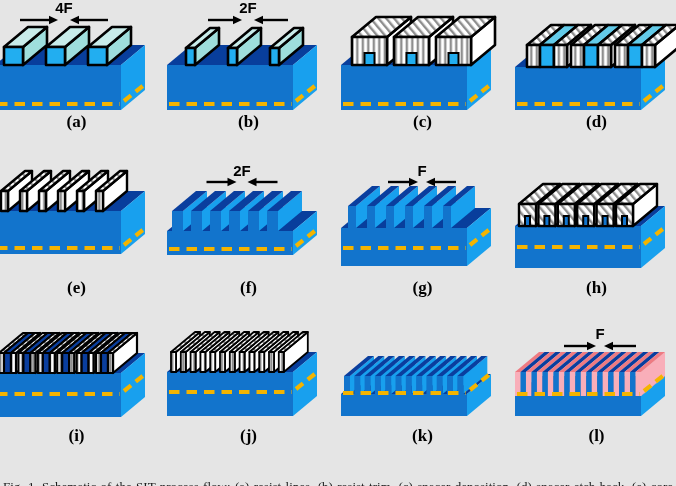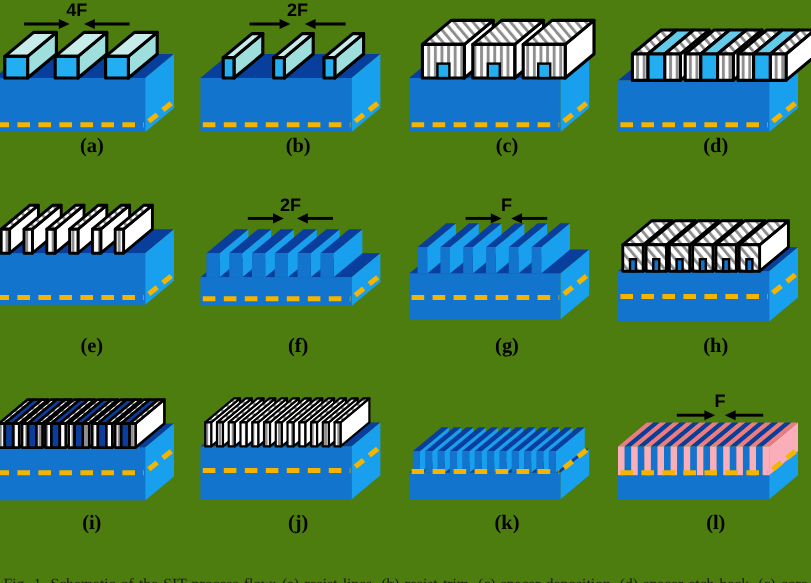--- a/index.html
+++ b/index.html
@@ -1,16 +1,16 @@
 <!DOCTYPE html>
 <html><head>
 <meta charset="utf-8">
 <style>
   html,body{margin:0;padding:0;background:#ffffff;}
-  #fig{position:relative;width:676px;height:486px;background:#4d7c0f;overflow:hidden;
+  #fig{position:relative;width:676px;height:486px;background:#e5e5e5;overflow:hidden;
        font-family:"Liberation Serif",serif;}
   .panel{position:absolute;width:169px;}
   .panel svg{position:absolute;left:0;top:0;overflow:visible;}
   .plabel{position:absolute;left:0;width:169px;text-align:center;
           font:600 17px "Liberation Serif",serif;color:#000;}
   svg text.anno{font:bold 15px "Liberation Sans",sans-serif;fill:#000;}
   .caption{position:absolute;left:3px;right:3px;top:479px;height:7px;overflow:hidden;
            font:13px "Liberation Serif",serif;color:#1a1a1a;text-align:justify;
            text-align-last:justify;white-space:nowrap0;}
   .caption span{display:inline-block;width:100%;}

